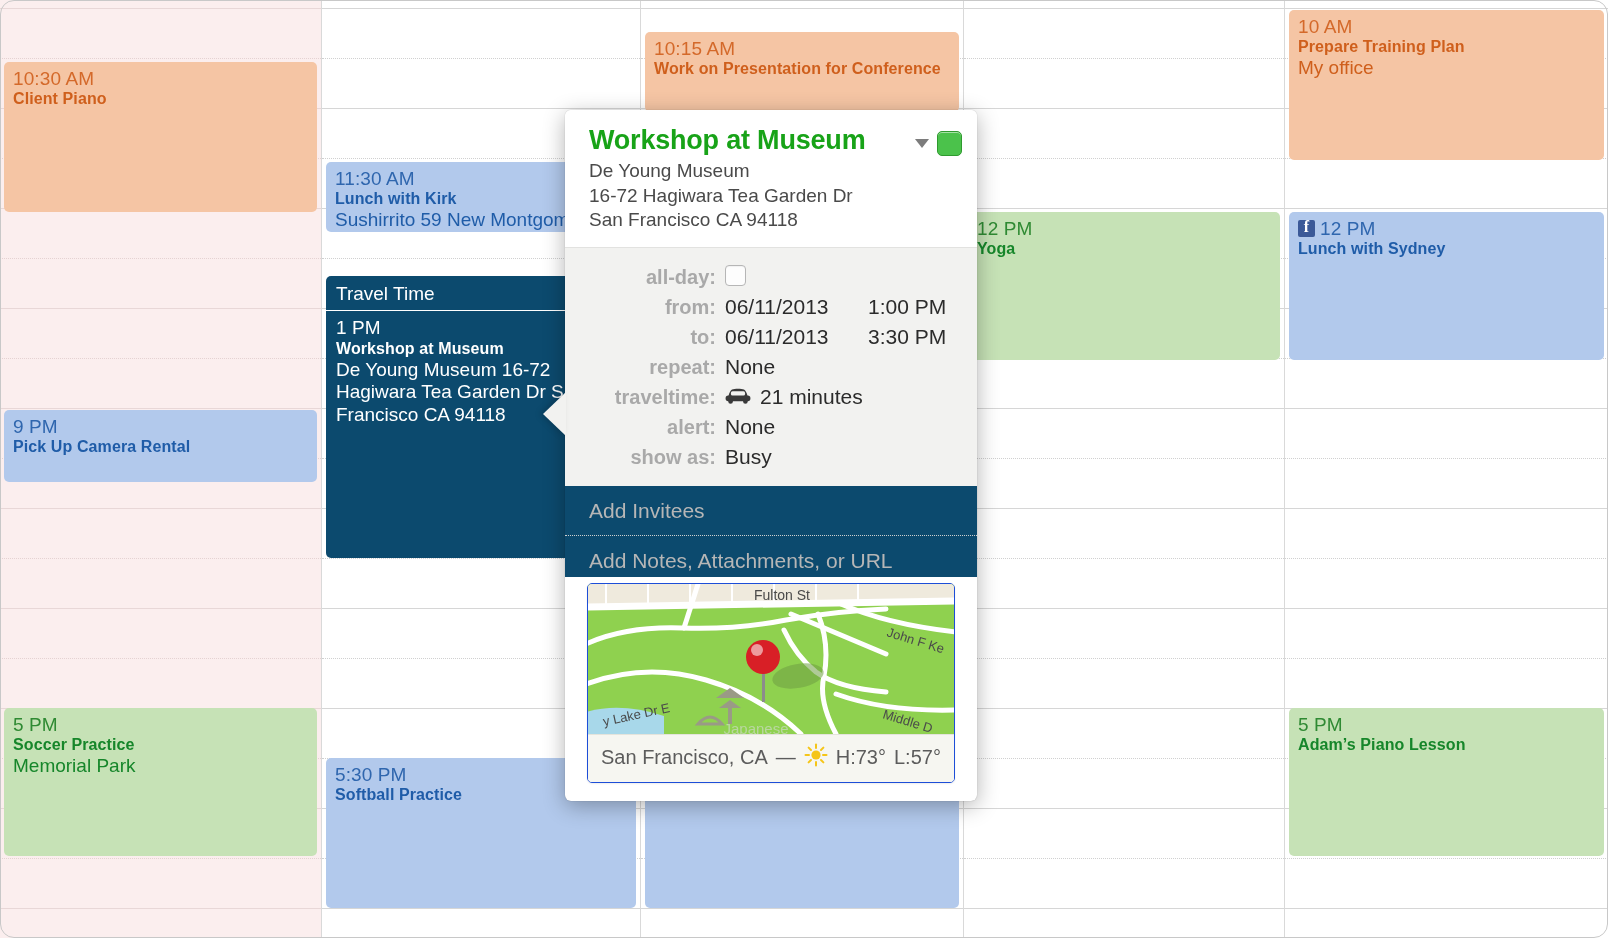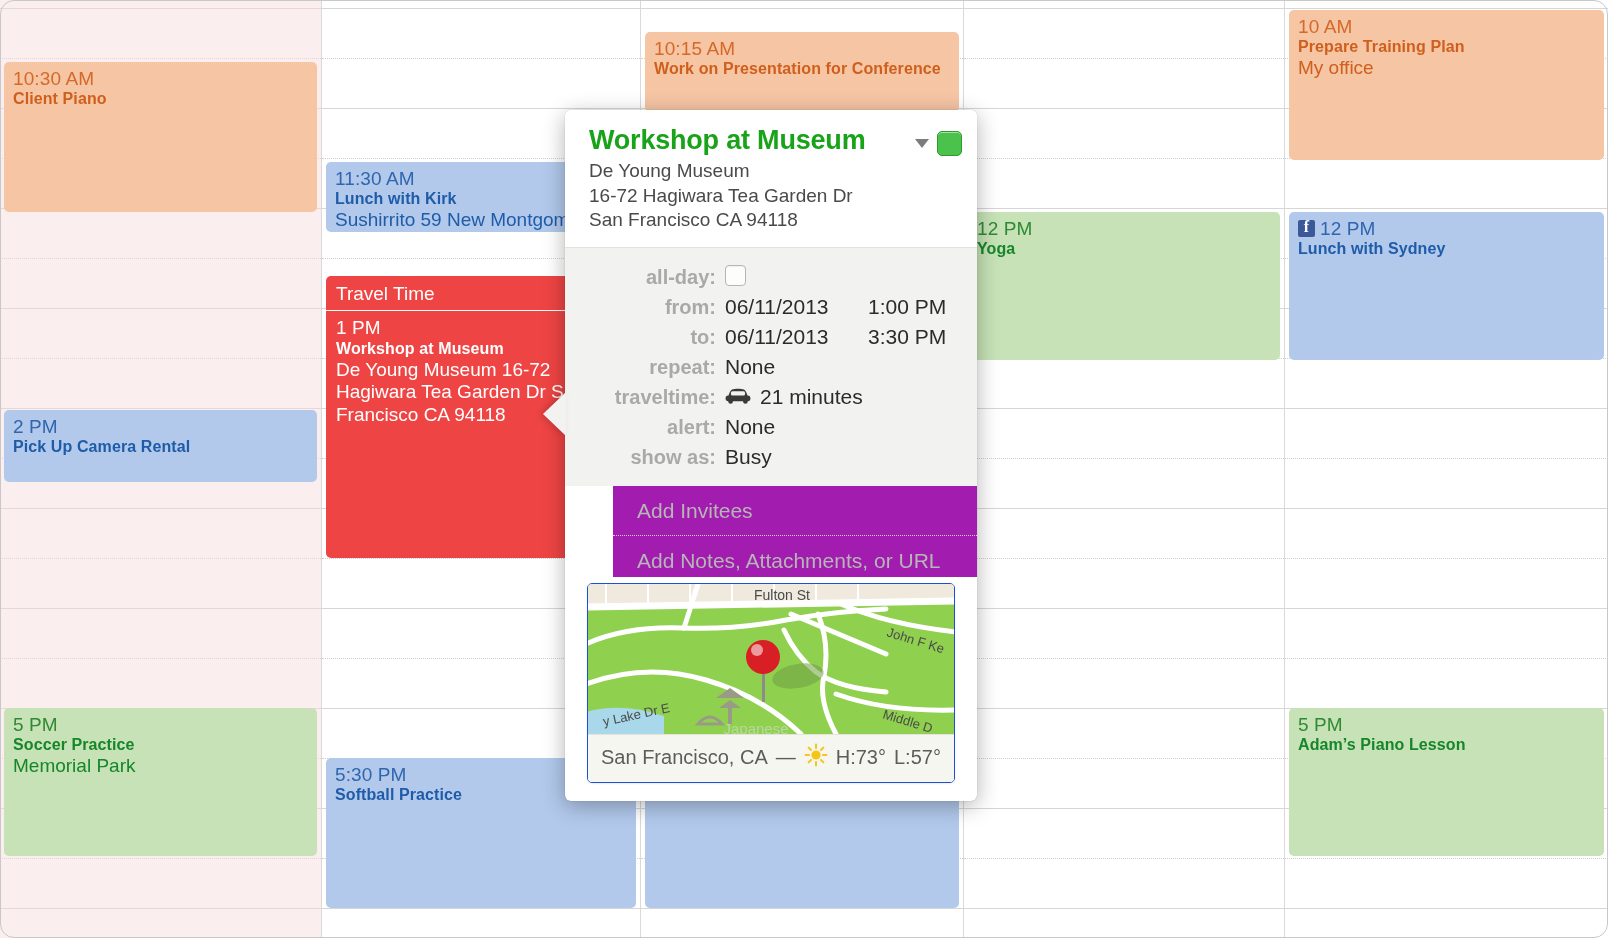--- a/index.html
+++ b/index.html
@@ -89,21 +89,21 @@
   .ev-blue { background: #b2c9ec; }
   .ev-blue .ev-time { color: #2f66ae; }
   .ev-blue .ev-title, .ev-blue .ev-loc { color: #1f5ca8; }
 
   .ev-green { background: #c6e2b6; }
   .ev-green .ev-time { color: #2f8a33; }
   .ev-green .ev-title, .ev-green .ev-loc { color: #16862a; }
 
   
   .ev-solidgreen {
-    background: #ef4444;
+    background: #0c4a6e;
     color: #ffffff;
     padding: 0;
   }
   .ev-solidgreen .travel-head {
     font-size: 19px;
     color: #ffffff;
     padding: 7px 10px 5px 10px;
     border-bottom: 1px solid #ffffff;
   }
   .ev-solidgreen .travel-body { padding: 6px 10px 4px 10px; }
@@ -231,22 +231,21 @@
     position: relative;
     top: 2px;
     box-shadow: inset 0 1px 1px rgba(0,0,0,0.05);
   }
   .car-icon { display: inline-block; }
 
   .pop-line {
     padding: 13px 24px 12px 24px;
     font-size: 21px;
     color: #b6b6b6;
-    background: #a21caf;
-    margin-left: 48px;
+    background: #0c4a6e;
   }
   .pop-line.bordered { border-bottom: 1px dotted #cfcfcf; }
   .pop-notes { padding-bottom: 4px; }
 
   .map-wrap {
     margin: 6px 22px 18px 22px;
     border: 1px solid #1d4ed8;
     border-radius: 5px;
     background: #f6f6f1;
     overflow: hidden;
@@ -298,21 +297,21 @@
         <div class="rule-half" style="top:858px"></div>
         <div class="rule-hour" style="top:908px"></div>
       </div>
 
       <div class="event ev-orange" style="top:62px;height:150px">
         <div class="ev-time">10:30 AM</div>
         <div class="ev-title">Client Piano</div>
       </div>
 
       <div class="event ev-blue" style="top:410px;height:72px">
-        <div class="ev-time">2 PM</div>
+        <div class="ev-time">9 PM</div>
         <div class="ev-title">Pick Up Camera Rental</div>
       </div>
 
       <div class="event ev-green" style="top:708px;height:148px">
         <div class="ev-time">5 PM</div>
         <div class="ev-title">Soccer Practice</div>
         <div class="ev-loc">Memorial Park</div>
       </div>
     </div>
 

